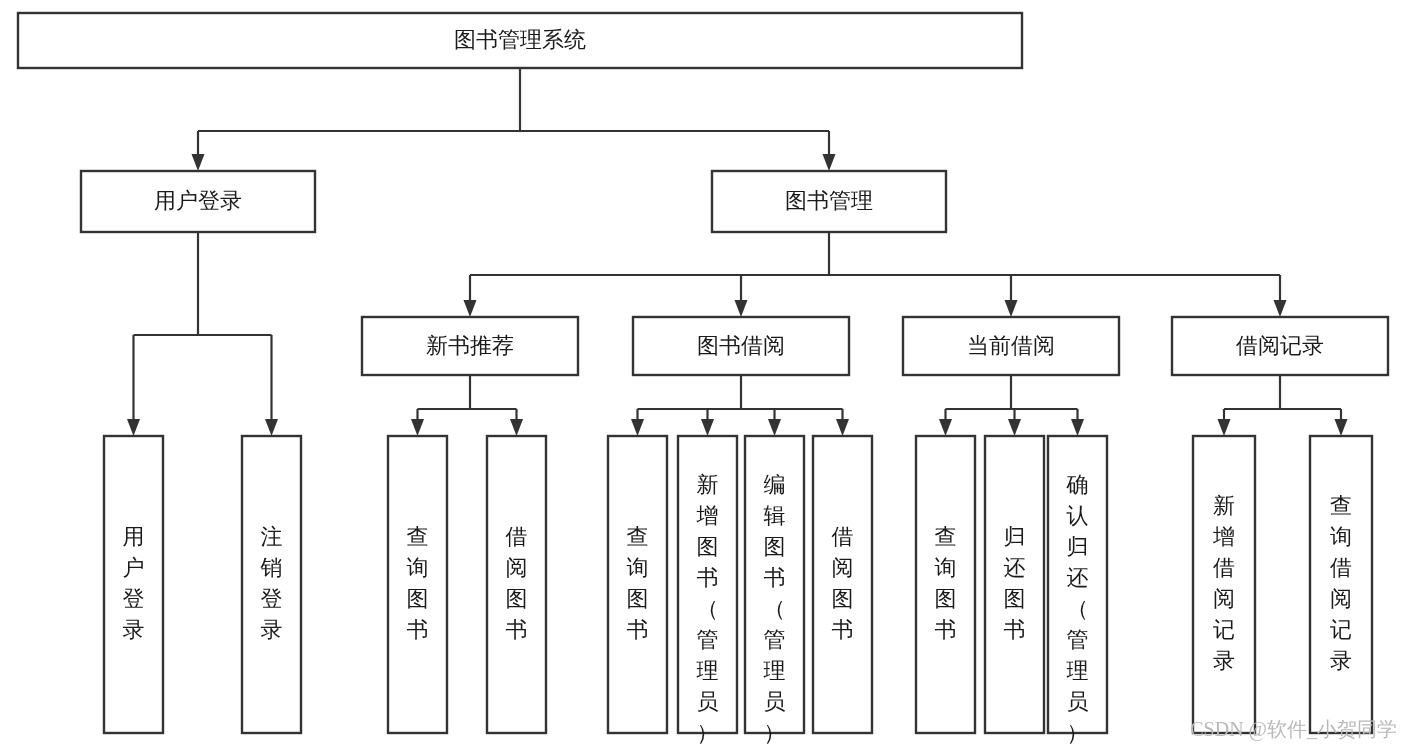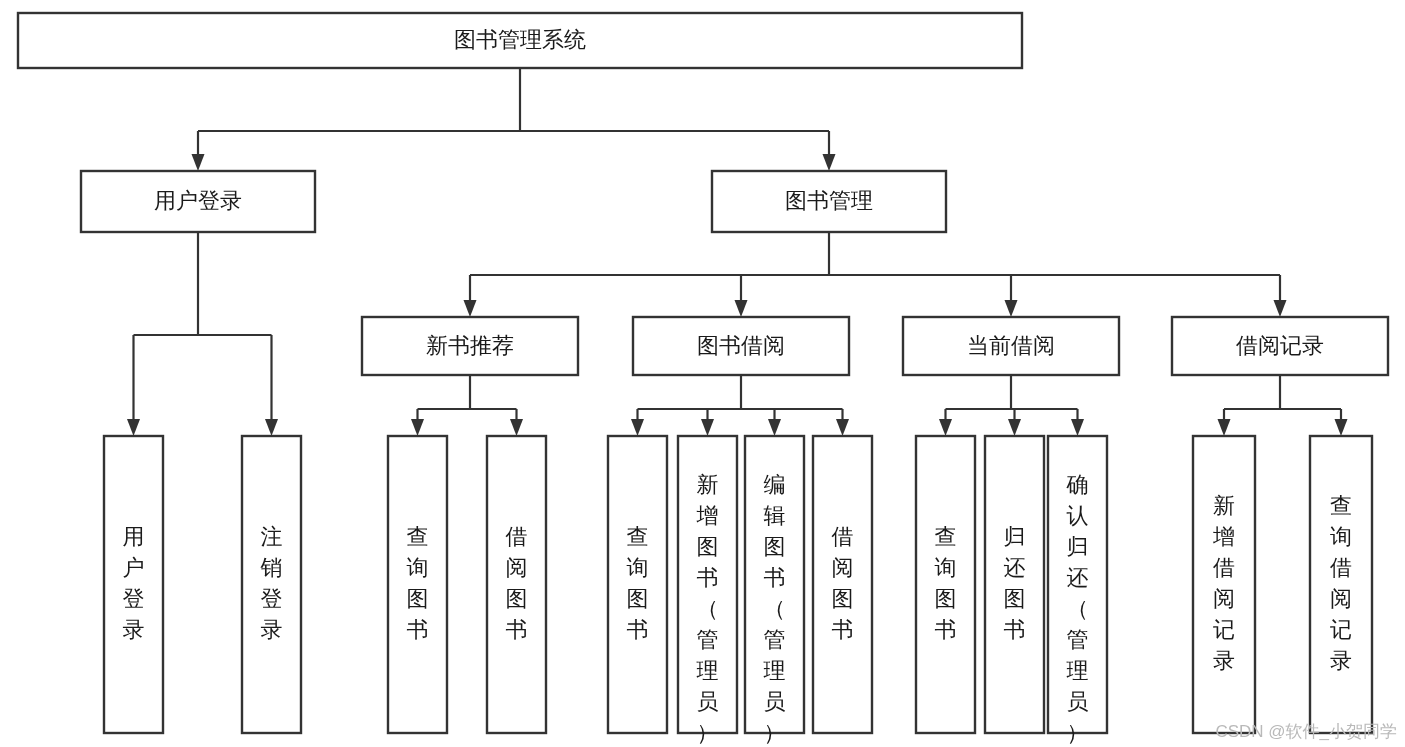--- a/index.html
+++ b/index.html
@@ -46,22 +46,22 @@
     fill: none;
   }
   .arrow-head {
     fill: #333333;
     stroke: none;
   }
   .watermark {
     position: absolute;
     right: 8px;
     bottom: 4px;
-    font-family: Liberation Sans, sans-serif;
-    font-size: 17px;
+    font-family: Liberation Serif, serif;
+    font-size: 20px;
     color: #b9b9b9;
     white-space: nowrap;
     user-select: none;
   }
 </style>
 </head>
 <body>
 
 <div id="diagram-root">
   <svg class="diagram-canvas" viewBox="0 0 1405 747">

